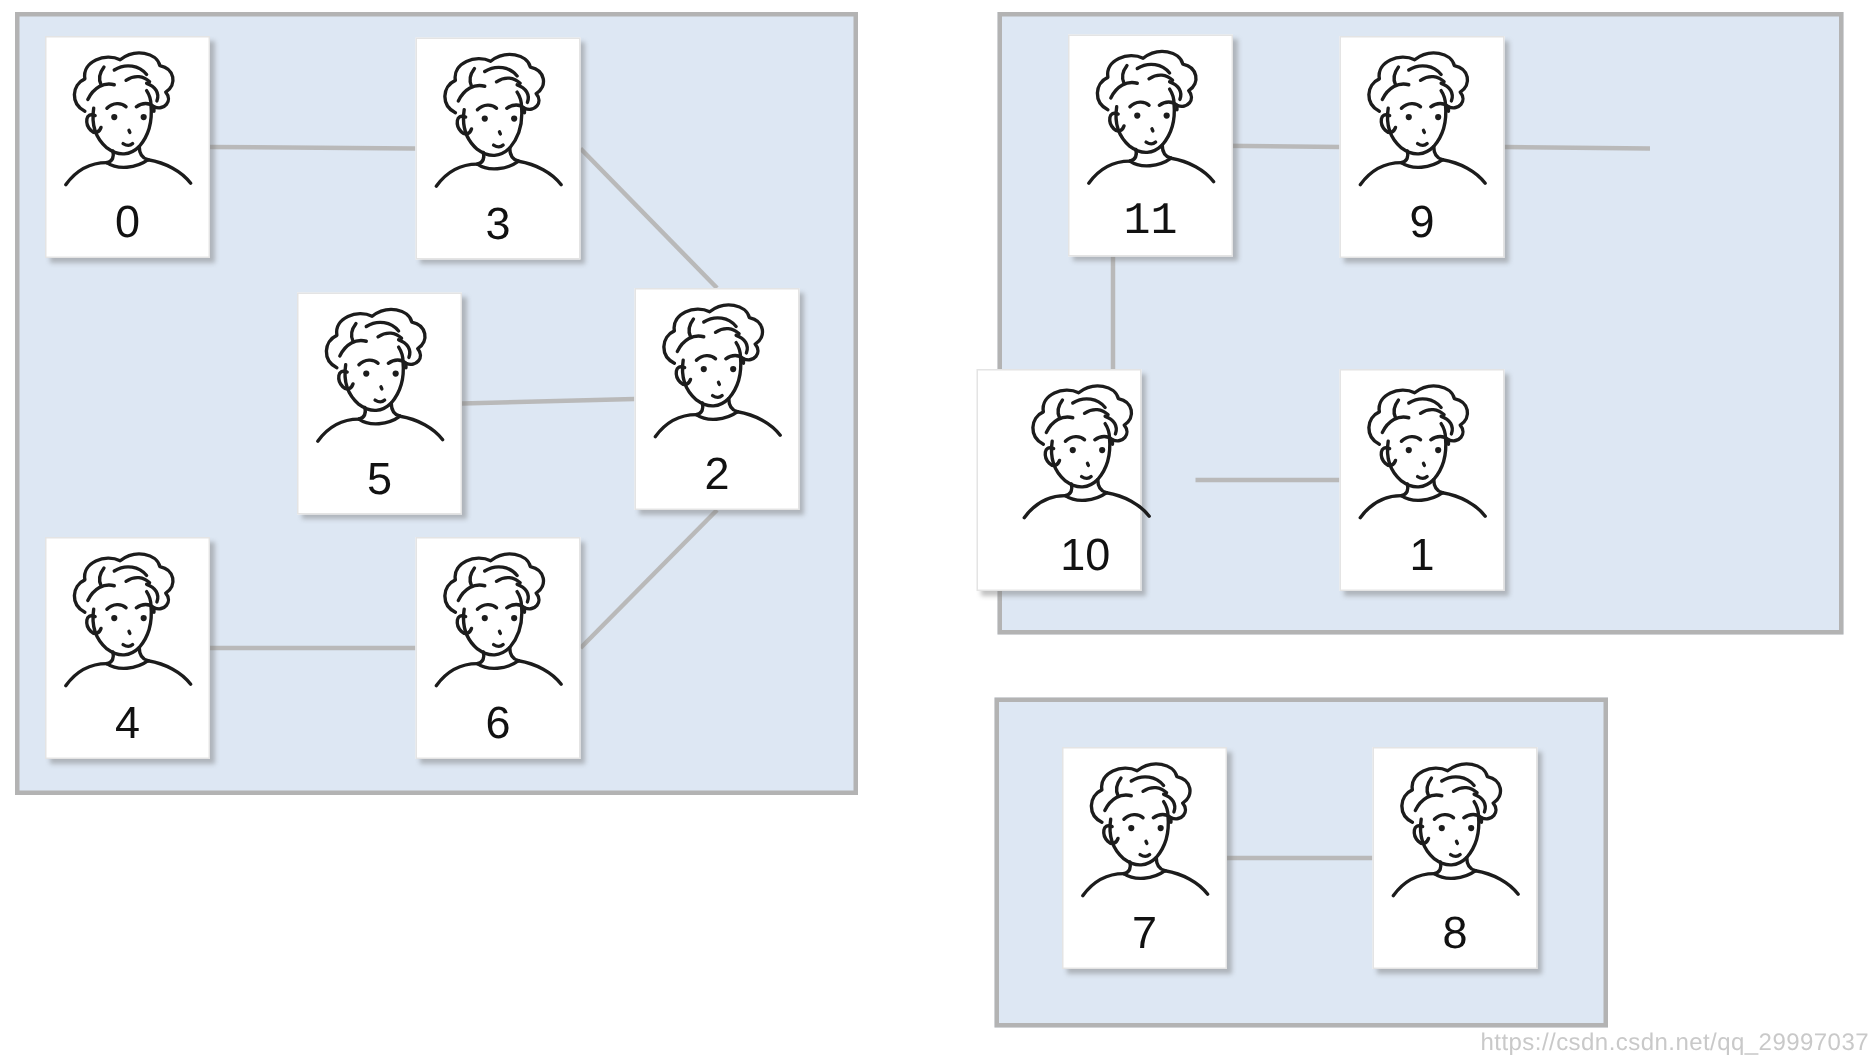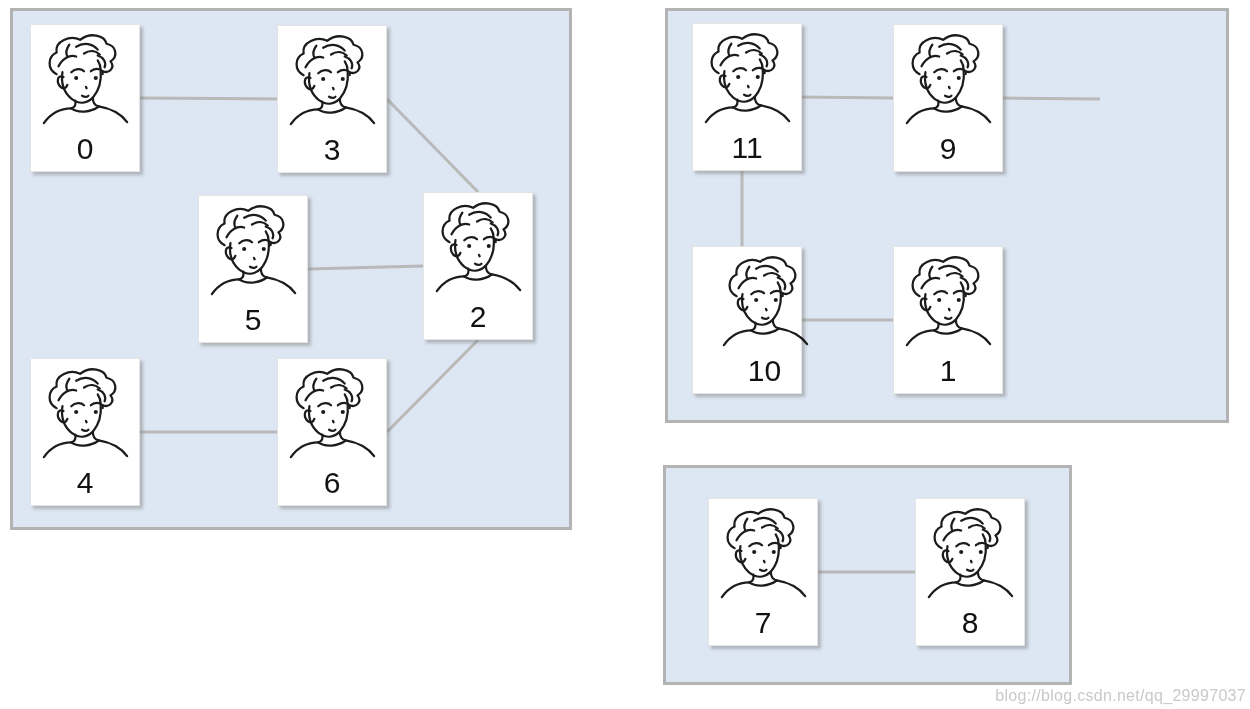--- a/index.html
+++ b/index.html
@@ -105,21 +105,21 @@
       <line x1="308" y1="269" x2="423" y2="266"></line>
       <line x1="140" y1="432" x2="277" y2="432"></line>
       <line x1="387" y1="432" x2="478" y2="340"></line>
       <line x1="797" y1="97" x2="893" y2="98"></line>
       <line x1="1003" y1="98" x2="1100" y2="99"></line>
       <line x1="742" y1="171" x2="742" y2="246"></line>
       <line x1="797" y1="320" x2="893" y2="320"></line>
       <line x1="818" y1="572" x2="915" y2="572"></line>
     </svg>
 
-  <div id="watermark">blog://blog.csdn.net/qq_29997037</div>
+  <div id="watermark">https://csdn.csdn.net/qq_29997037</div>
 <div class="panel" style="left: 10px; top: 8px; width: 562px; height: 522px;"></div>
     <div class="panel" style="left: 665px; top: 8px; width: 564px; height: 415px;"></div>
     <div class="panel" style="left: 663px; top: 465px; width: 409px; height: 220px;"></div>
     <div class="card" style="left: 30px; top: 24px;">
       <svg class="avatar" viewBox="0 0 100 100">
         <use href="#avatar-boy" xlink:href="#avatar-boy"></use>
       </svg>
       <div class="label">0</div>
     </div>
     <div class="card" style="left: 277px; top: 25px;">
@@ -145,33 +145,33 @@
         <use href="#avatar-boy" xlink:href="#avatar-boy"></use>
       </svg>
       <div class="label">4</div>
     </div>
     <div class="card" style="left: 277px; top: 358px;">
       <svg class="avatar" viewBox="0 0 100 100">
         <use href="#avatar-boy" xlink:href="#avatar-boy"></use>
       </svg>
       <div class="label">6</div>
     </div>
-    <div class="card" style="left: 692px; top: 23px;">
+    <div class="card" style="left: 712px; top: 23px; font-family: Liberation Mono, monospace;">
       <svg class="avatar" viewBox="0 0 100 100">
         <use href="#avatar-boy" xlink:href="#avatar-boy"></use>
       </svg>
       <div class="label">11</div>
     </div>
     <div class="card" style="left: 893px; top: 24px;">
       <svg class="avatar" viewBox="0 0 100 100">
         <use href="#avatar-boy" xlink:href="#avatar-boy"></use>
       </svg>
       <div class="label">9</div>
     </div>
-    <div class="card" style="left: 692px; top: 246px; padding-left: 35px;">
+    <div class="card" style="left: 651px; top: 246px; padding-left: 35px;">
       <svg class="avatar" viewBox="0 0 100 100">
         <use href="#avatar-boy" xlink:href="#avatar-boy"></use>
       </svg>
       <div class="label">10</div>
     </div>
     <div class="card" style="left: 893px; top: 246px;">
       <svg class="avatar" viewBox="0 0 100 100">
         <use href="#avatar-boy" xlink:href="#avatar-boy"></use>
       </svg>
       <div class="label">1</div>

